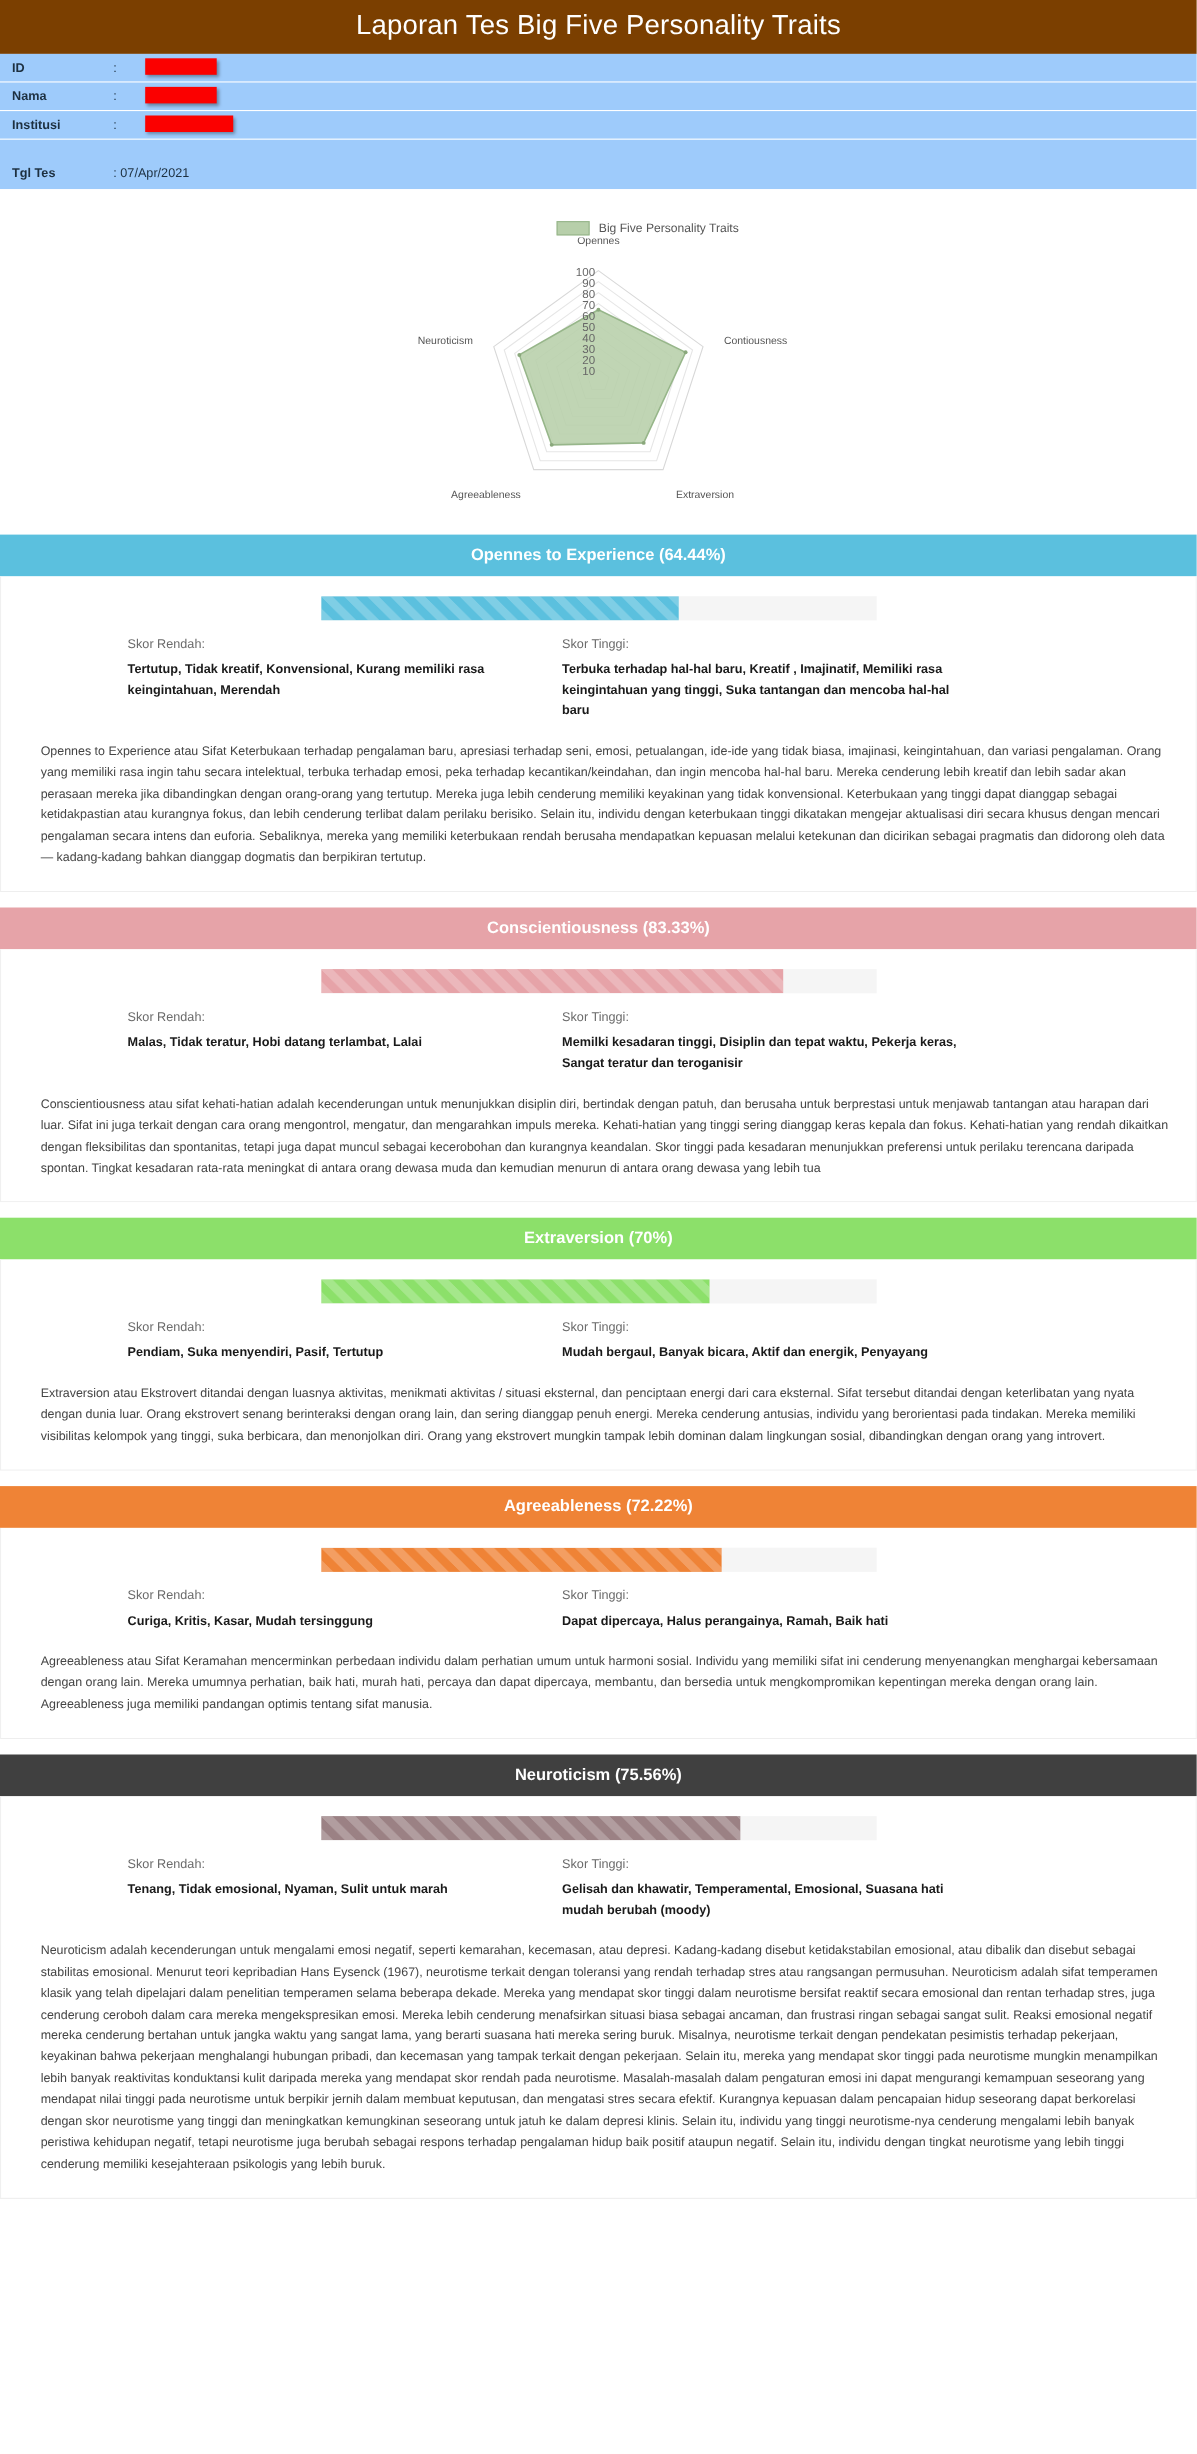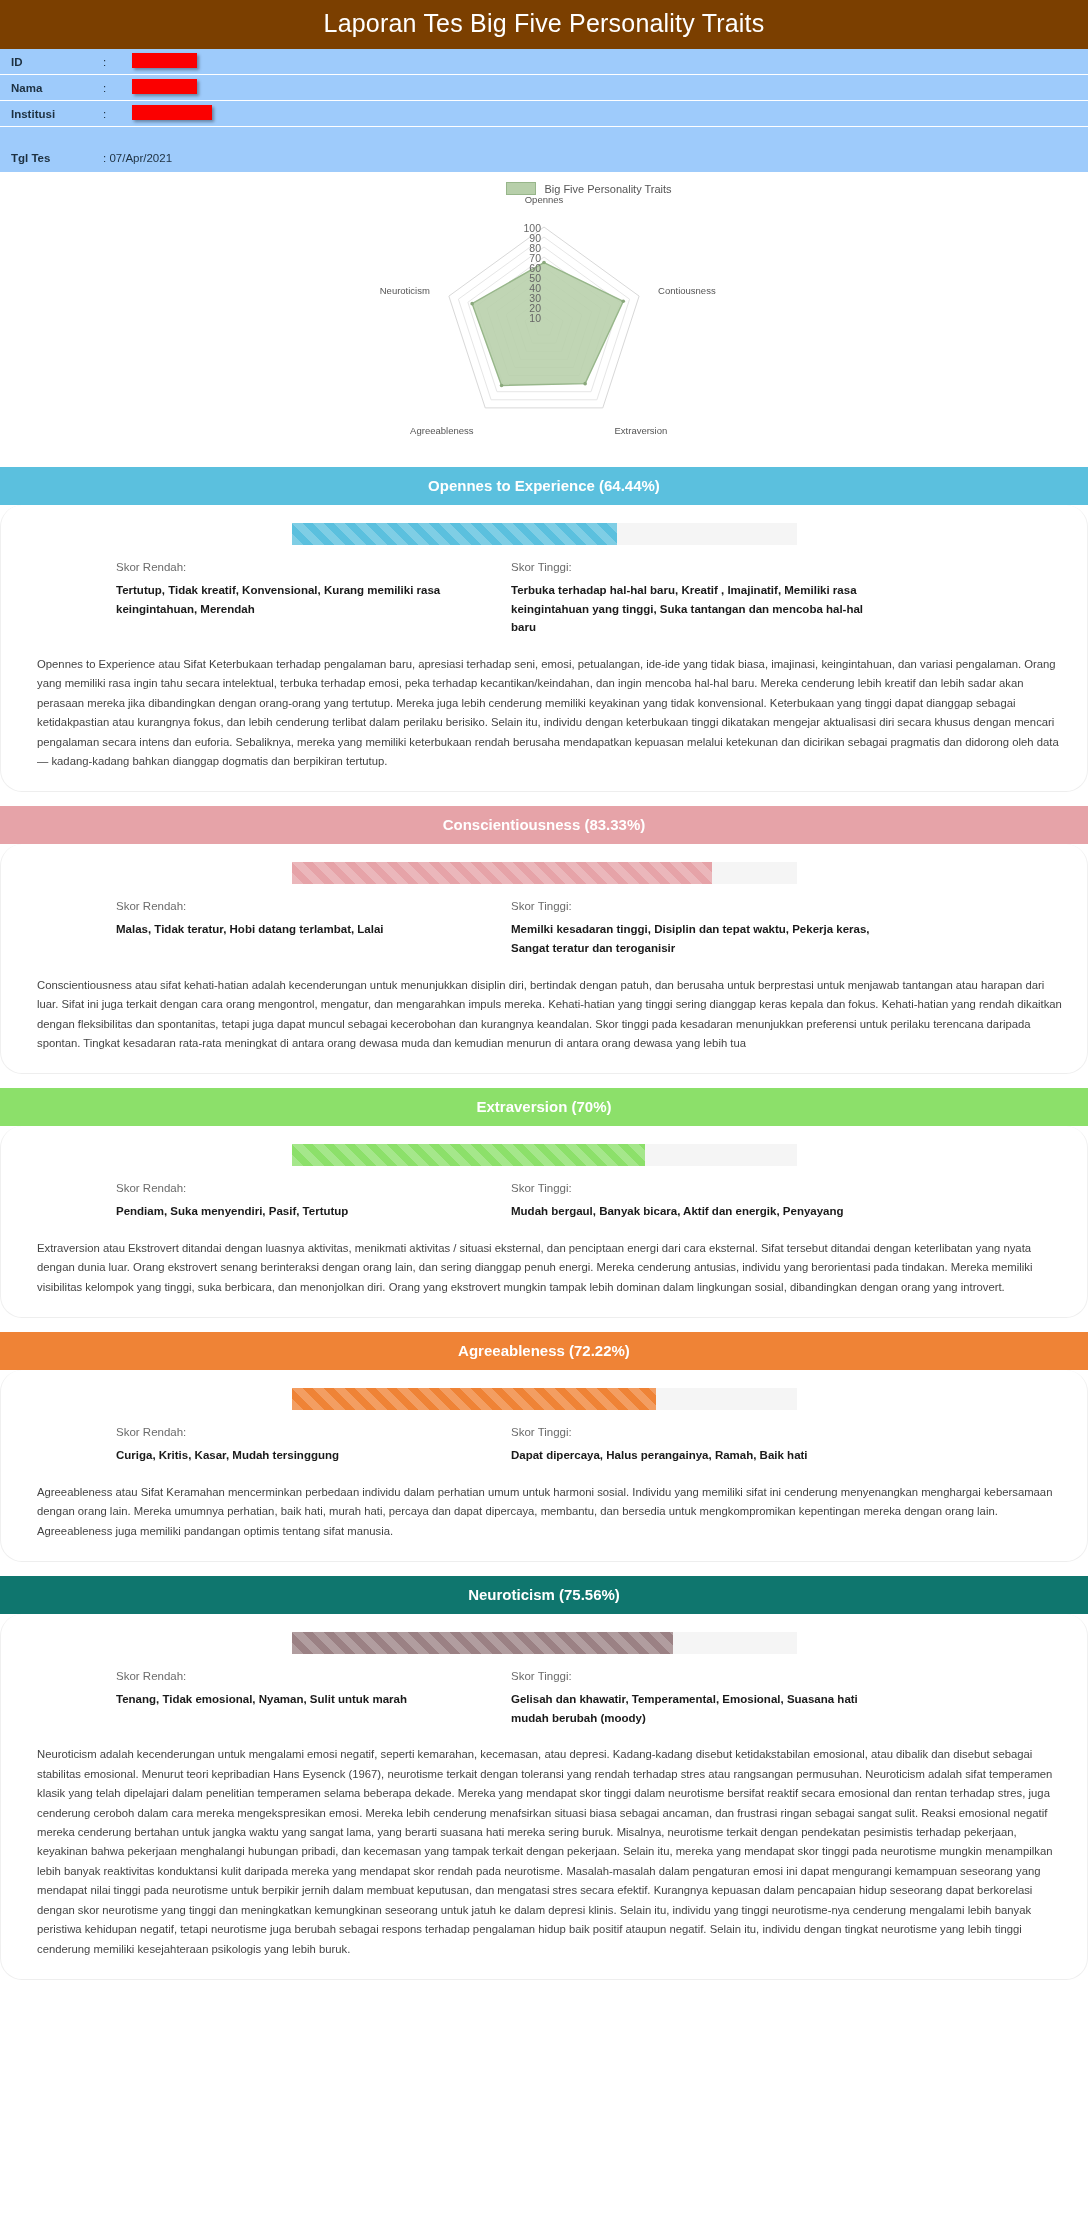--- a/index.html
+++ b/index.html
@@ -58,21 +58,21 @@
     padding: 6px 0 10px 0;
     display: flex;
     justify-content: center;
   }
   .chart-inner { width: 560px; position: relative; }
   .legend {
     display: flex;
     align-items: center;
     justify-content: center;
     gap: 8px;
-    margin: 4px 0 2px 90px;
+    margin: 23px 0 2px 90px;
     font-size: 11px;
     color: #555;
   }
   .legend-swatch {
     width: 30px; height: 13px;
     background: #b7cfaa;
     border: 1px solid #97b68a;
     display: inline-block;
   }
   .radar { display: block; margin: 0 auto; }
@@ -129,21 +129,21 @@
     font-weight: bold;
     line-height: 1.62;
   }
   .desc-para {
     font-size: 11.3px;
     color: #444;
     line-height: 1.72;
     padding: 6px 20px 18px 36px;
     text-align: left;
   }
-  .divider-bottom { border-bottom: 1px solid #eeeeee; border-radius: 22px; }
+  .divider-bottom { border-bottom: 1px solid #eeeeee; }
 </style>
 </head>
 <body>
 
 <div>
   <div class="title-bar">Laporan Tes Big Five Personality Traits</div>
   <div class="info-block">
     <div class="info-row">
       <span class="info-label">ID</span>
       <span class="info-colon">:</span>
@@ -291,21 +291,21 @@
           <div class="score-col">
             <div class="score-title">Skor Tinggi:</div>
             <div class="score-desc">Dapat dipercaya, Halus perangainya, Ramah, Baik hati</div>
           </div>
         </div>
         <div class="desc-para">Agreeableness atau Sifat Keramahan mencerminkan perbedaan individu dalam perhatian umum untuk harmoni sosial. Individu yang memiliki sifat ini cenderung menyenangkan menghargai kebersamaan dengan orang lain. Mereka umumnya perhatian, baik hati, murah hati, percaya dan dapat dipercaya, membantu, dan bersedia untuk mengkompromikan kepentingan mereka dengan orang lain. Agreeableness  juga memiliki pandangan optimis tentang sifat manusia.</div>
       </div>
     </div>
     <div class="trait-gap"></div>
     <div class="trait">
-      <div class="trait-header" style="background:#0f766e">Neuroticism (75.56%)</div>
+      <div class="trait-header" style="background:#404040">Neuroticism (75.56%)</div>
       <div class="trait-body divider-bottom">
         <div class="bar-row">
           <div class="bar-track">
             <div class="bar-fill" style="width:75.56%;background-color:#9B8184"></div>
           </div>
         </div>
         <div class="scores">
           <div class="score-col">
             <div class="score-title">Skor Rendah:</div>
             <div class="score-desc">Tenang, Tidak emosional, Nyaman, Sulit untuk marah</div>

